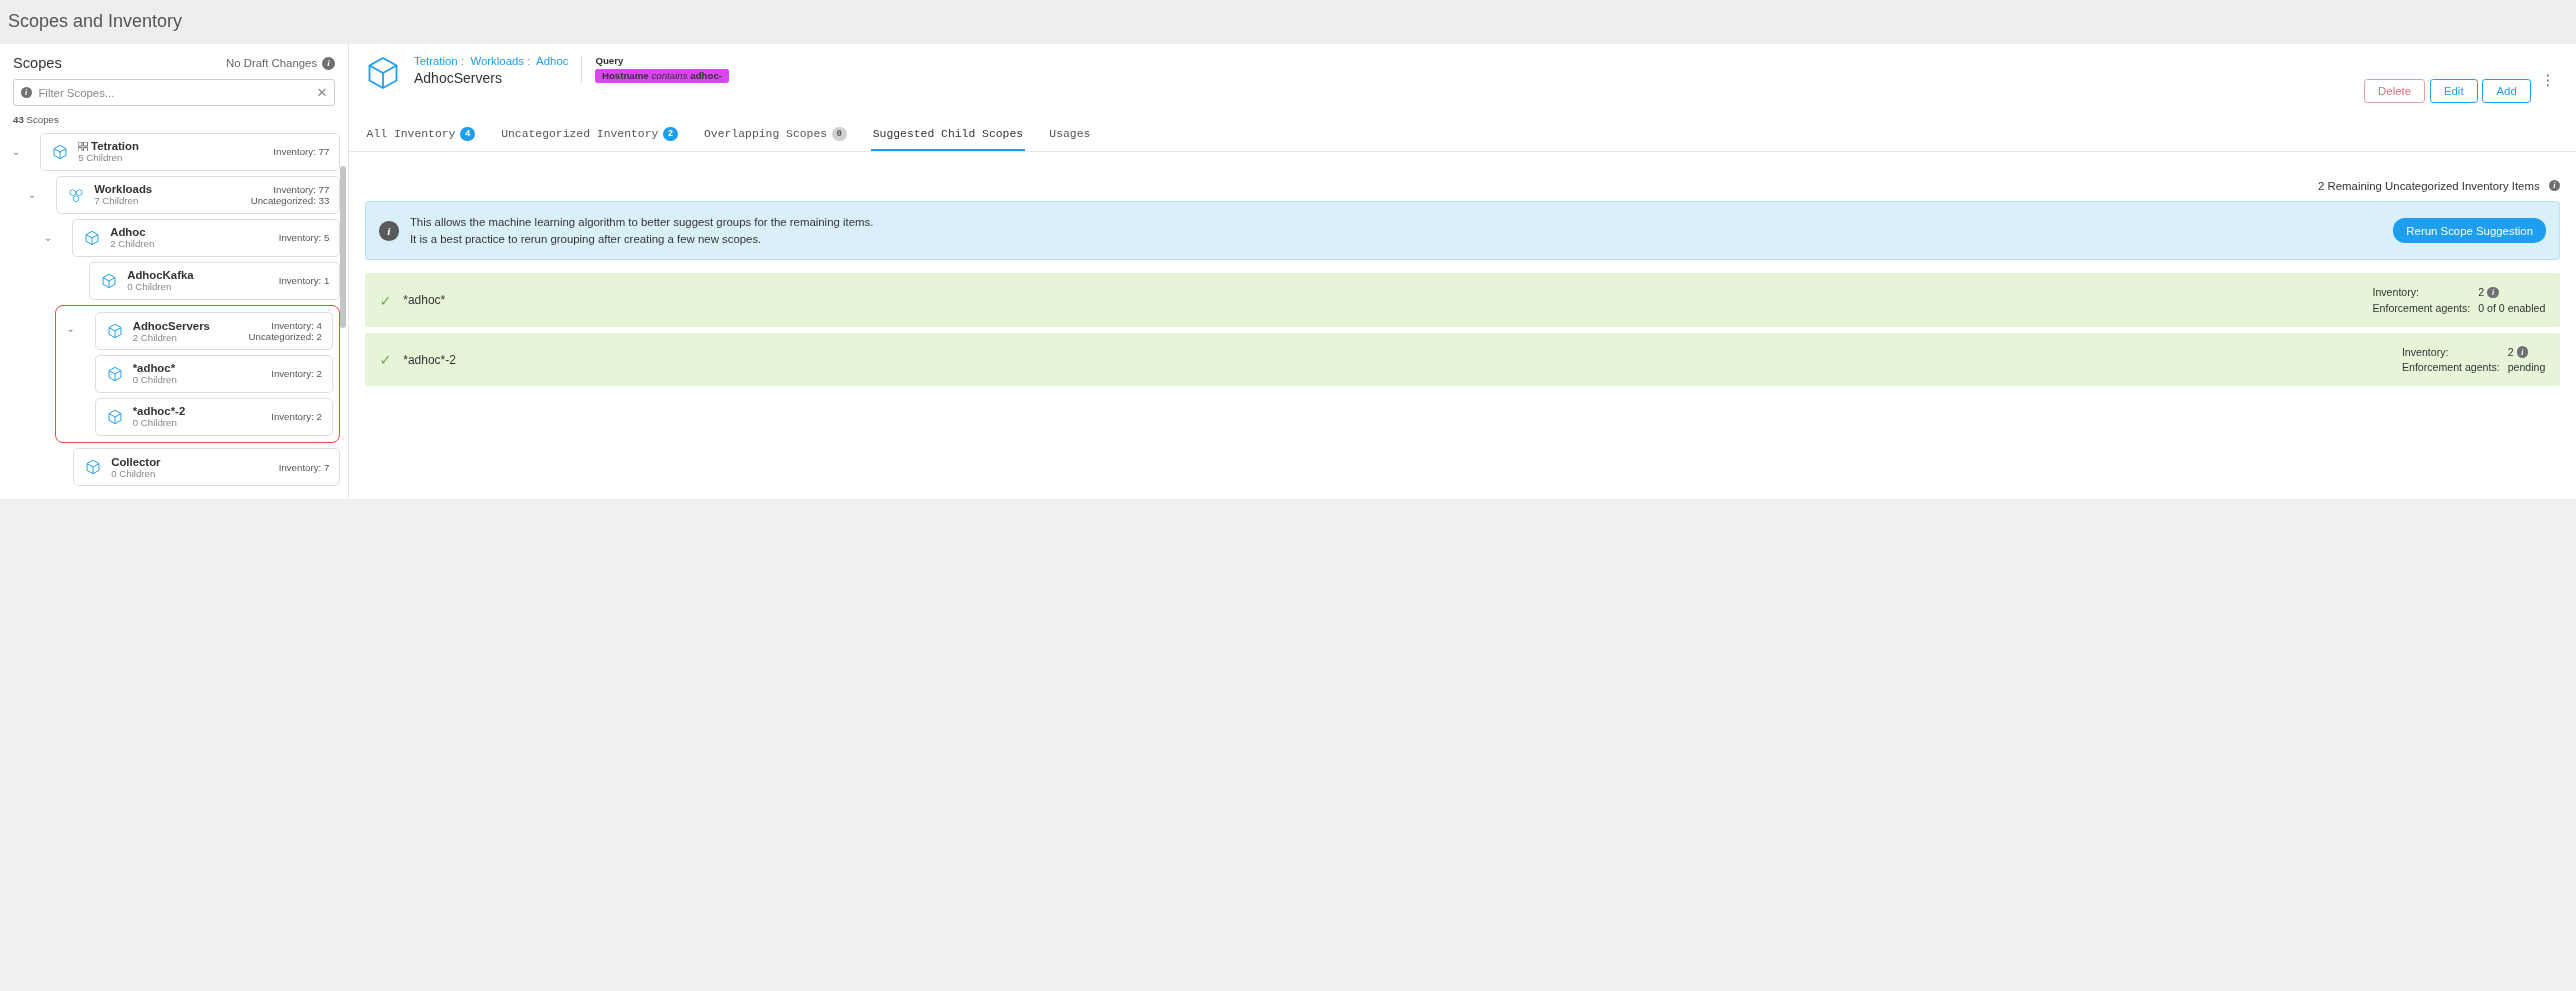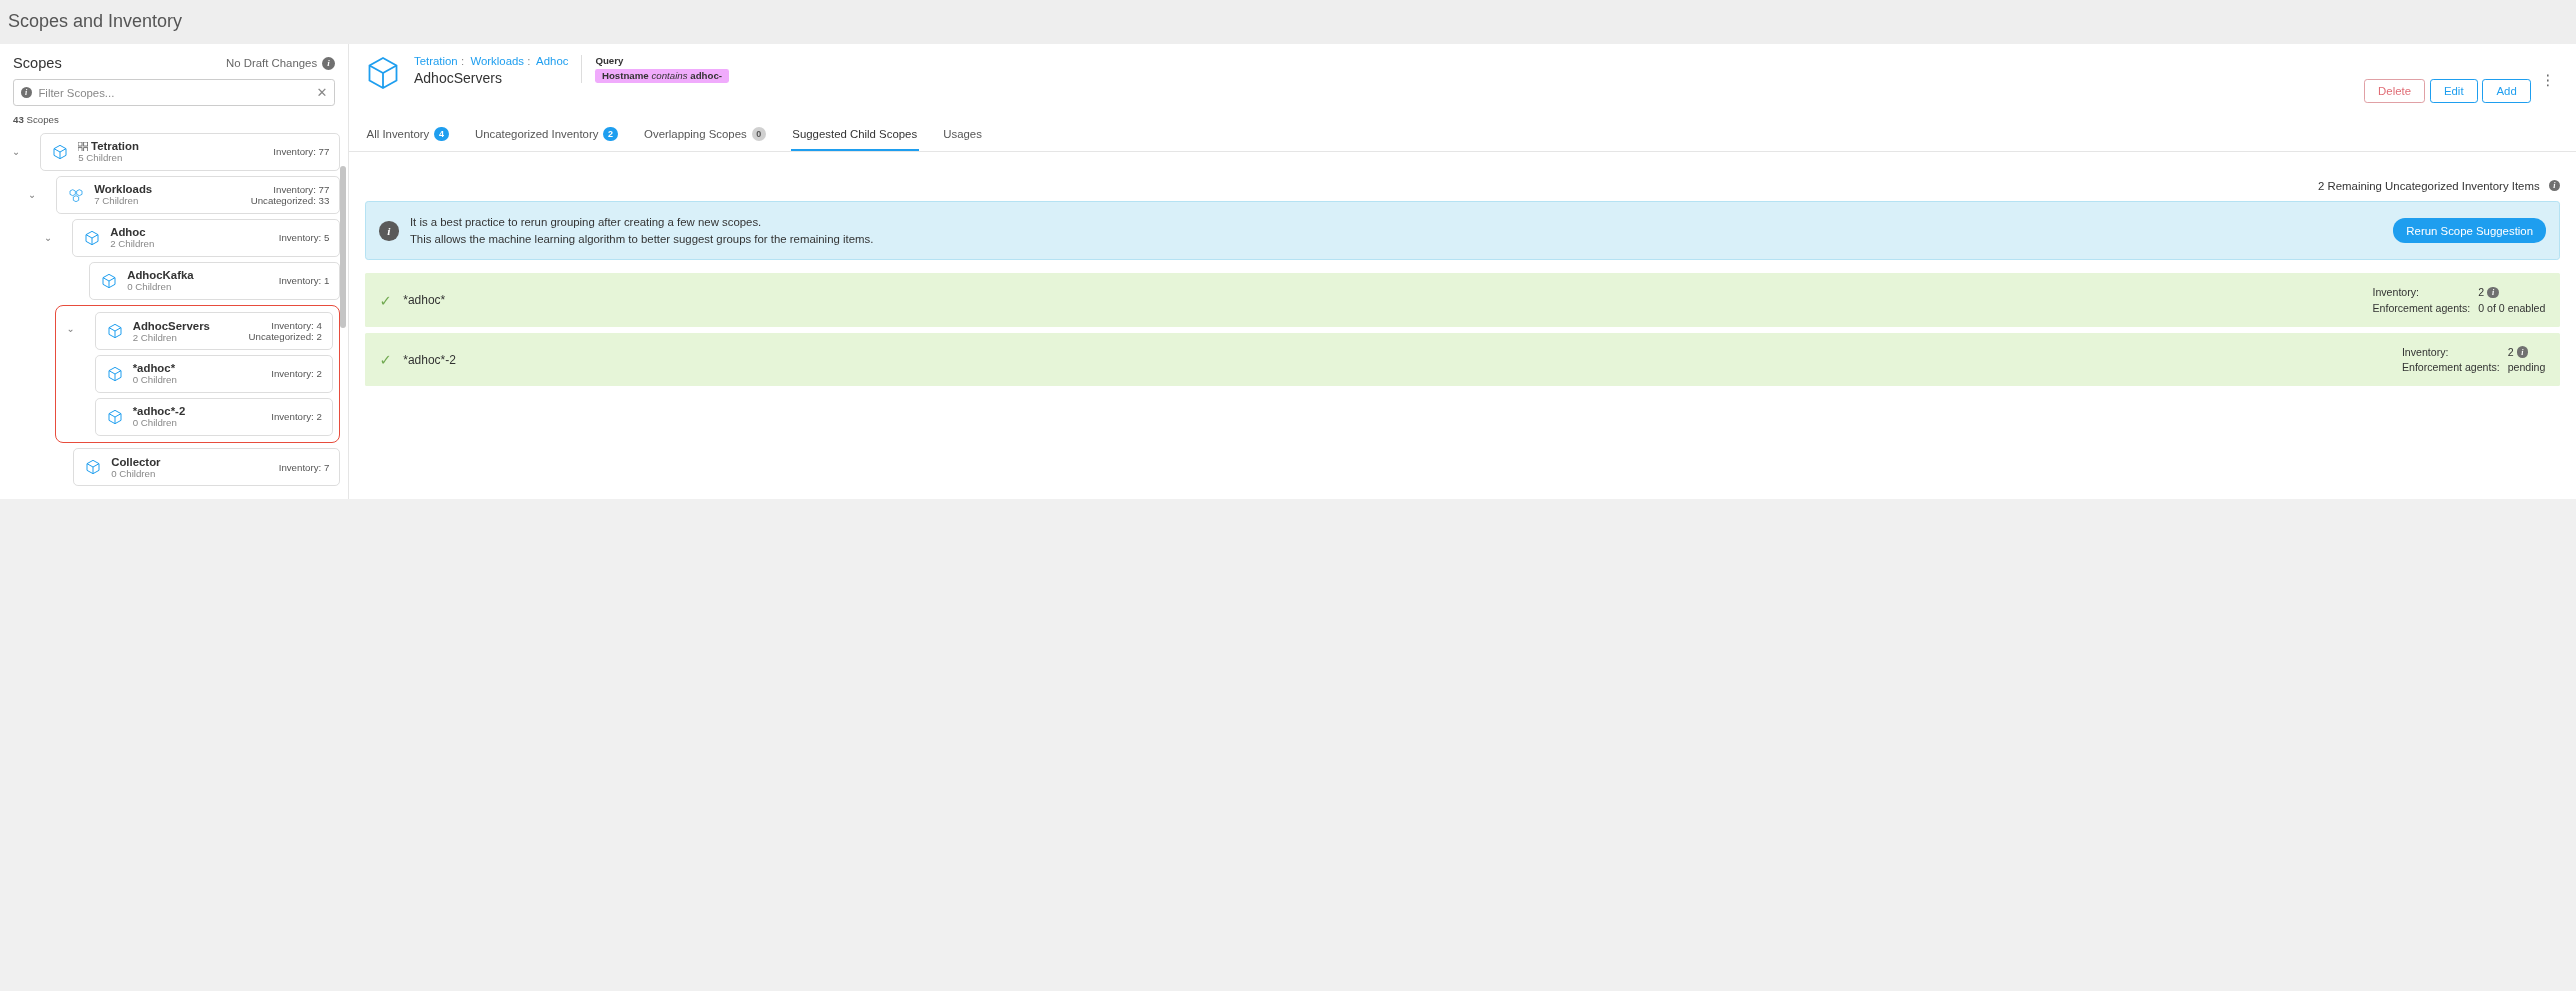--- a/index.html
+++ b/index.html
@@ -40,29 +40,29 @@
 .highlight-box .tree-row:last-child { margin-bottom:0;}
 
 .content-header { display:flex; align-items:flex-start; padding:11.4px 16px 0 16px; gap:13px; border-bottom:0.8px solid transparent;}
 .big-icon { width:36px; height:36px; }
 .breadcrumb { font-size:11.4px;}
 .breadcrumb a { color:#1e9eef; text-decoration:none;}
 .crumb-sep { color:#888; padding:0 3.2px;}
 .scope-name { font-size:14px; color:#333; margin-top:3.2px;}
 .query-block { border-left:0.8px solid #ddd; padding-left:13px; }
 .query-label { font-size:9.7px; font-weight:700; color:#333;}
-.query-pill { display:inline-block; background:#f0abfc; padding:1.6px 6.5px; border-radius:2.4px; font-size:9.7px; margin-top:2.4px;}
+.query-pill { display:inline-block; background:#d946ef; padding:1.6px 6.5px; border-radius:2.4px; font-size:9.7px; margin-top:2.4px;}
 .query-pill em{font-style:italic;}
 .header-actions { margin-left:auto; display:flex; gap:4.9px; align-items:center;}
 .btn { border:0.8px solid #ccc; background:#fff; padding:4.9px 13px; border-radius:3.2px; font-size:11.4px; color:#555; cursor:pointer;margin-top:24px;}
 .btn.primary { color:#1e9eef; border-color:#1e9eef;}
 .btn.danger { color:#e06c75; border-color:#e0a0a5;}
 .more-icon { padding:4.9px; color:#666; cursor:pointer; font-size:14.6px;}
 
-.tabs { display:flex; gap:23px; padding:0 16px; border-bottom:0.8px solid #e5e5e5; margin-top:14.6px;}
+.tabs { display:flex; gap:23px; padding:0 16px; border-bottom:0.8px solid #e5e5e5; margin-top:14.6px;font-family:Liberation Mono, monospace;}
 .tab { padding:8px 1.6px; font-size:11.4px; color:#555; cursor:pointer; display:flex; align-items:center; gap:4.9px; border-bottom:2.4px solid transparent;}
 .tab.active { border-bottom-color:#1e9eef; color:#333;}
 .badge { display:inline-flex; min-width:14.6px; height:14.6px; padding:0 4px; border-radius:7.3px; font-size:9px; font-weight:700; align-items:center; justify-content:center;}
 .badge.blue { background:#1e9eef; color:#fff;}
 .badge.gray { background:#d0d0d0; color:#555;}
 
 .content { flex:1; background:#fff; padding-bottom:24px; min-height:454px;}
 .content-body { padding:14.6px 16px;}
 .remaining-row { text-align:right; font-size:11.4px; color:#333; margin-bottom:9.7px; display:flex; justify-content:flex-end; align-items:center; gap:9px;margin-top:13px;}
 .alert { background:#d9f0f9; border:0.8px solid #b5e2f3; border-radius:3.2px; padding:11.4px 13px; display:flex; align-items:center; gap:11.4px; margin-bottom:13px;}
@@ -298,22 +298,22 @@
 
     <div class="content-body">
       <div class="remaining-row">
         <span>2 Remaining Uncategorized Inventory Items</span>
         <span class="info-icon small">i</span>
       </div>
 
       <div class="alert">
         <span class="info-icon">i</span>
         <div class="alert-text">
+          <div>This allows the machine learning algorithm to better suggest groups for the remaining items.</div>
           <div>It is a best practice to rerun grouping after creating a few new scopes.</div>
-          <div>This allows the machine learning algorithm to better suggest groups for the remaining items.</div>
         </div>
         <button class="btn-solid">Rerun Scope Suggestion</button>
       </div>
 
       <div class="suggestion-row">
         <span class="check">✓</span>
         <div class="sugg-name">*adhoc*</div>
         <div class="sugg-stats">
           <span class="lbl">Inventory:</span>
           <span class="val">

